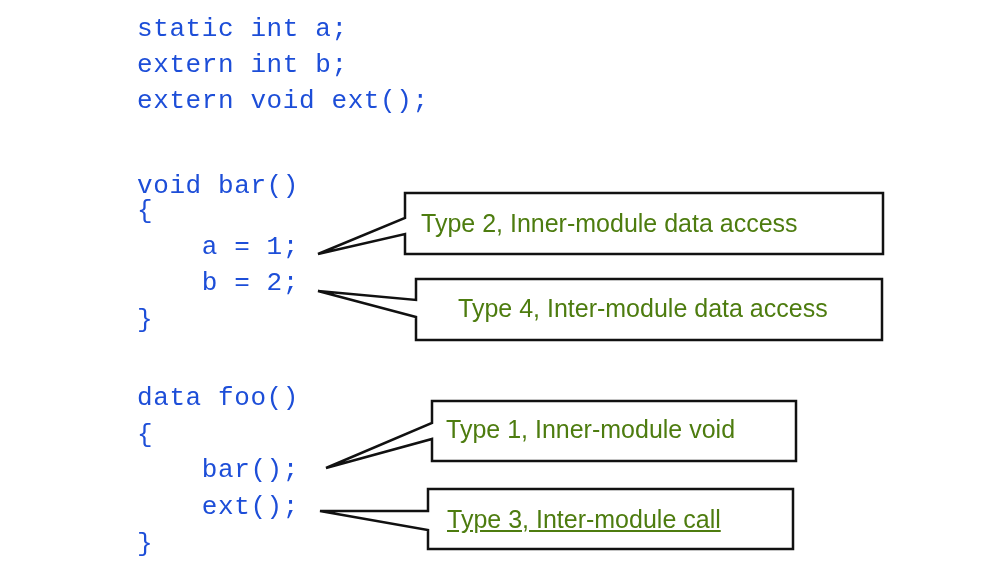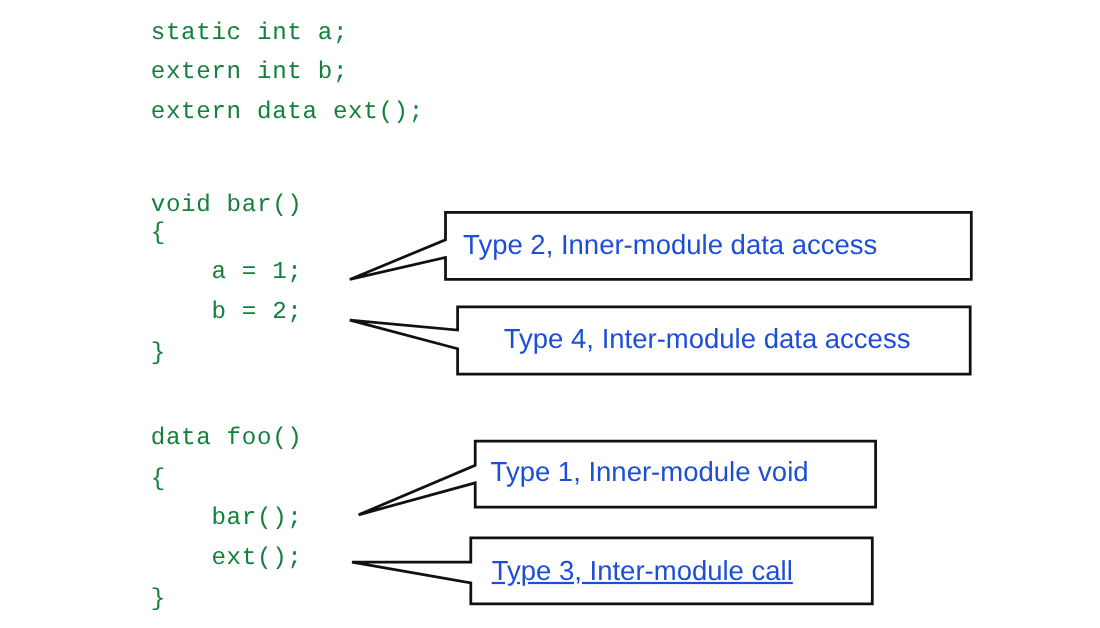--- a/index.html
+++ b/index.html
@@ -1,35 +1,35 @@
 <!DOCTYPE html>
 <html><head>
   <meta charset="utf-8">
   <style>
     html, body { margin:0; padding:0; background:#ffffff; }
     body { width:1000px; height:571px; position:relative; overflow:hidden; }
     .code {
       position:absolute; left:137px;
       font-family:"Liberation Mono", "DejaVu Sans Mono", monospace;
-      font-size:22px; color:#15803d; white-space:pre; line-height:25px;
+      font-size:26px; color:#1d4ed8; white-space:pre; line-height:25px;
       letter-spacing:0.6px;
     }
     svg#callouts { position:absolute; left:0; top:0; }
     .label {
       position:absolute;
       font-family:"Liberation Sans", "DejaVu Sans", sans-serif;
-      font-size:25px; color:#1d4ed8; white-space:nowrap; line-height:30px;
+      font-size:25px; color:#4d7c0f; white-space:nowrap; line-height:30px;
     }
   </style>
 </head>
 <body>
 
 <div class="code" style="top:17px;">static int a;</div>
 <div class="code" style="top:53px;text-align:right;">extern int b;</div>
-<div class="code" style="top:89px;">extern data ext();</div>
+<div class="code" style="top:89px;">extern void ext();</div>
 <div class="code" style="top:174px;">void bar()</div>
 <div class="code" style="top:199px;">{</div>
 <div class="code" style="top:235px;">    a = 1;</div>
 <div class="code" style="top:271px;">    b = 2;</div>
 <div class="code" style="top:308px;">}</div>
 <div class="code" style="top:386px;">data foo()</div>
 <div class="code" style="top:423px;">{</div>
 <div class="code" style="top:458px;">    bar();</div>
 <div class="code" style="top:495px;">    ext();</div>
 <div class="code" style="top:532px;">}</div>

